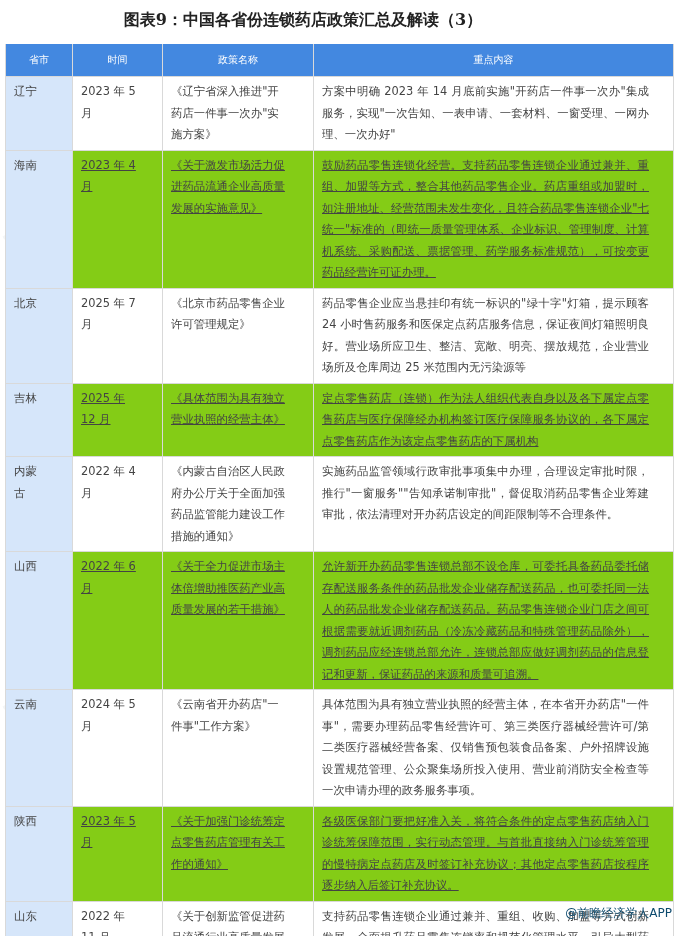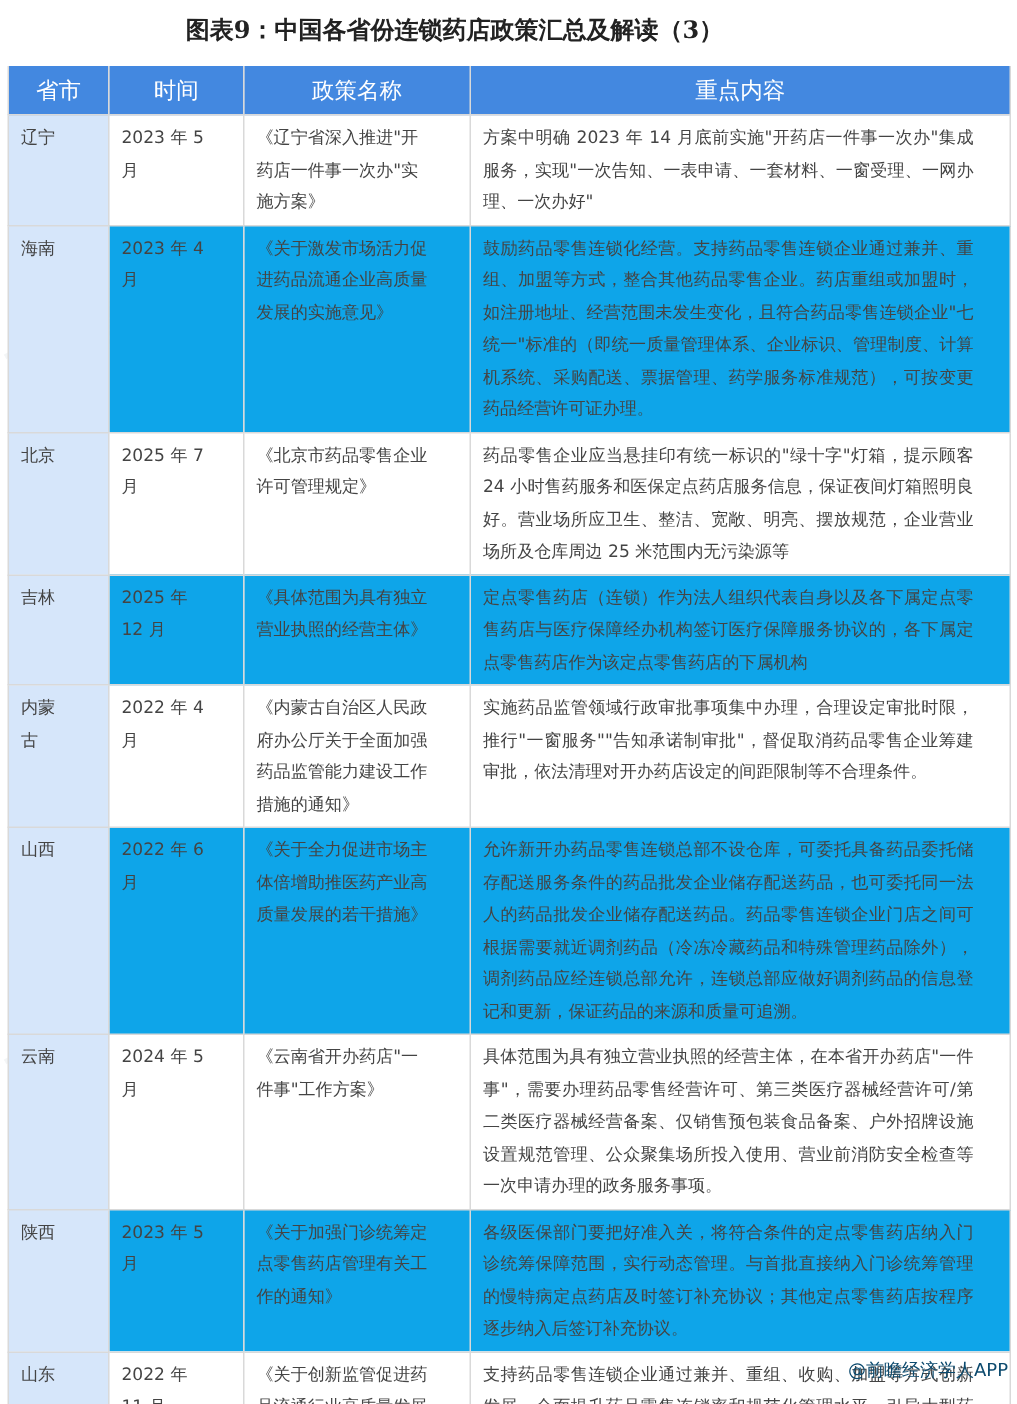--- a/index.html
+++ b/index.html
@@ -3,29 +3,29 @@
 <meta charset="utf-8">
 <style>
   html, body { margin: 0; padding: 0; background: #ffffff; }
   body { width: 678px; height: 936px; position: relative; overflow: hidden;
          font-family: "DejaVu Sans", "Liberation Sans", sans-serif; color: #333; }
   .title { position: absolute; top: 8px; left: 0; width: 606px; text-align: center;
            font-family: "DejaVu Serif", "Liberation Serif", serif; font-weight: bold;
            font-size: 16px; color: #222; line-height: 24px; }
   table.policy { position: absolute; top: 44px; left: 5px; width: 668px;
                  border-collapse: collapse; table-layout: fixed; font-size: 11.4px; }
-  table.policy th { background: #4388e0; color: #ffffff; font-weight: normal; font-size: 15px;
+  table.policy th { background: #4388e0; color: #ffffff; font-weight: normal; font-size: 10px;
                     height: 30px; border: 1px solid #d9d9d9; border-top: none; }
   table.policy td { border: 1px solid #d9d9d9; vertical-align: top; padding: 4px 24px 4px 8px;
                     line-height: 21.5px; color: #444; }
   td.prov { background: #d6e6fa; padding-left: 10px; }
   td.date { background: #ffffff; }
   td.name { background: #ffffff; }
   td.content { background: #ffffff; text-align: justify; }
-  tr.alt td.date, tr.alt td.name, tr.alt td.content { background: #0ea5e9; }
+  tr.alt td.date, tr.alt td.name, tr.alt td.content { background: #84cc16; text-decoration: underline; }
   .footer-src { position: absolute; top: 905px; left: 8px; font-size: 12px; color: #333; letter-spacing: 0.5px; margin-top: 41px; }
   .footer-app { position: absolute; top: 905px; right: 6px; font-size: 12px; color: #0c4a6e; }
   .watermark { position: absolute; color: rgba(160,170,185,0.12); font-size: 40px; font-weight: bold;
                transform: rotate(-30deg); pointer-events: none; white-space: nowrap; }
 </style>
 </head>
 <body>
 
 <div class="title">图表9：中国各省份连锁药店政策汇总及解读（3）</div>
 

